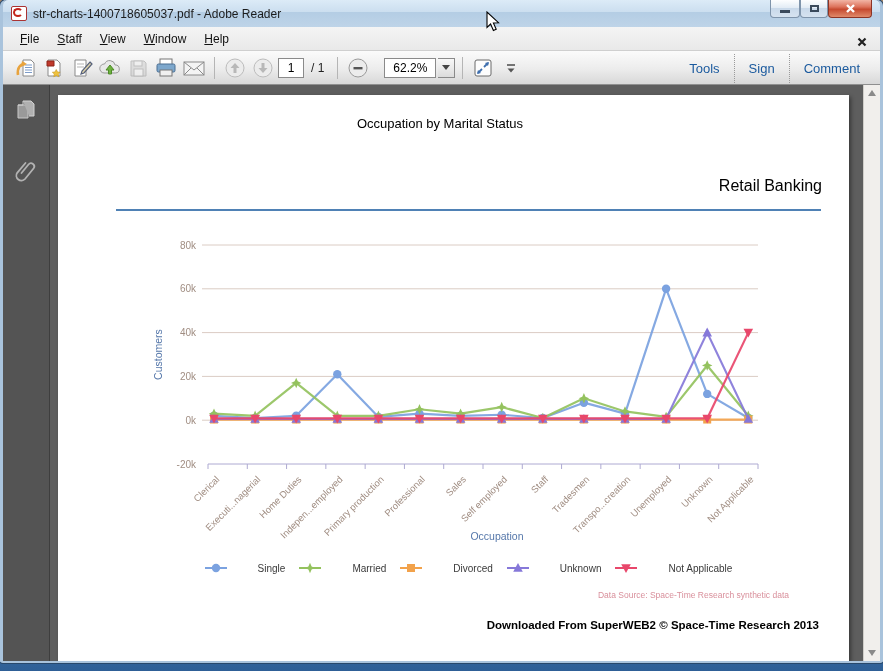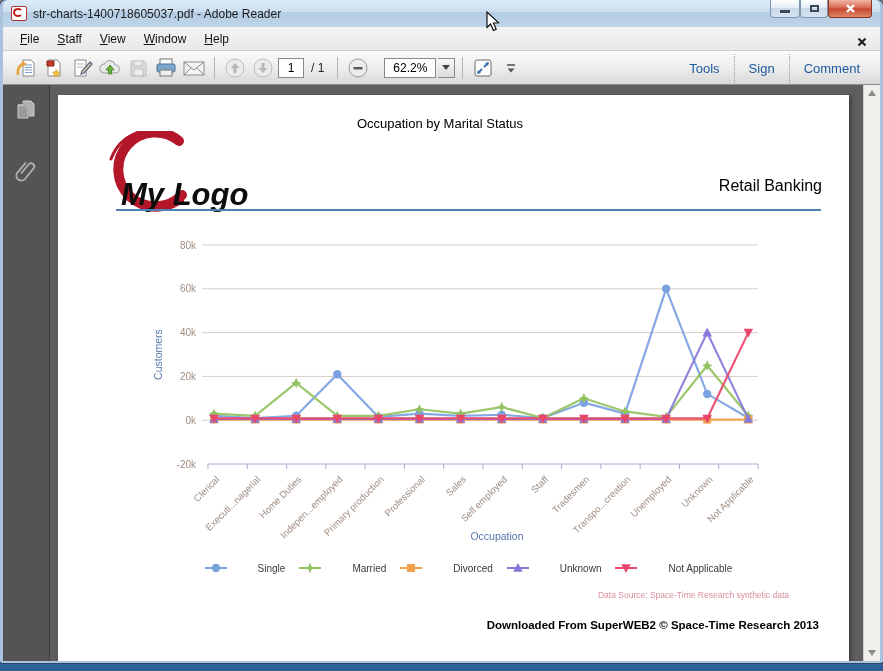--- a/index.html
+++ b/index.html
@@ -240,28 +240,20 @@
       <div class="sbtn" style="margin-top:28px;">
         <svg width="24" height="26" viewBox="0 0 24 26">
           <path d="M7.5 15 L14.5 6.5 a3.2 3.2 0 0 1 5 4 L11 21 a5 5 0 0 1 -7.8-6.2 L11.5 5" fill="none" stroke="#b2b2b2" stroke-width="1.8" stroke-linecap="round"></path>
         </svg>
       </div>
     </div>
 
     <div class="page">
       <div class="doc-title">Occupation by Marital Status</div>
 
-      <div class="logo">
-        <svg width="250" height="86" viewBox="0 0 250 86">
-          <path d="M 96 10 A 37 37 0 1 0 99 64" fill="none" stroke="#b5172a" stroke-width="10" stroke-linecap="round"></path>
-          <path d="M 88 3 A 44 44 0 0 0 28 28" fill="none" stroke="#b5172a" stroke-width="3" stroke-linecap="round"></path>
-          <path d="M 100 70 A 42 42 0 0 1 55 75" fill="none" stroke="#b5172a" stroke-width="2.4" stroke-linecap="round"></path>
-          <text x="38" y="74" font-size="31" font-weight="bold" font-style="italic" fill="#0d0d0d" id="logo-text-el">My Logo</text>
-        </svg>
-      </div>
 
       <div class="doc-subtitle">Retail Banking</div>
       <div class="rule"></div>
 
       <div class="chart-wrap">
         <svg id="chart-svg" width="700" height="348" viewBox="0 0 700 348">
             <line x1="84" y1="16" x2="640" y2="16" stroke="#dbccc4" stroke-width="1"></line>
             <text x="78" y="19.5" text-anchor="end" font-size="10" fill="#a08d82">80k</text>
             <line x1="84" y1="59.79999999999998" x2="640" y2="59.79999999999998" stroke="#dbccc4" stroke-width="1"></line>
             <text x="78" y="63.29999999999998" text-anchor="end" font-size="10" fill="#a08d82">60k</text>

